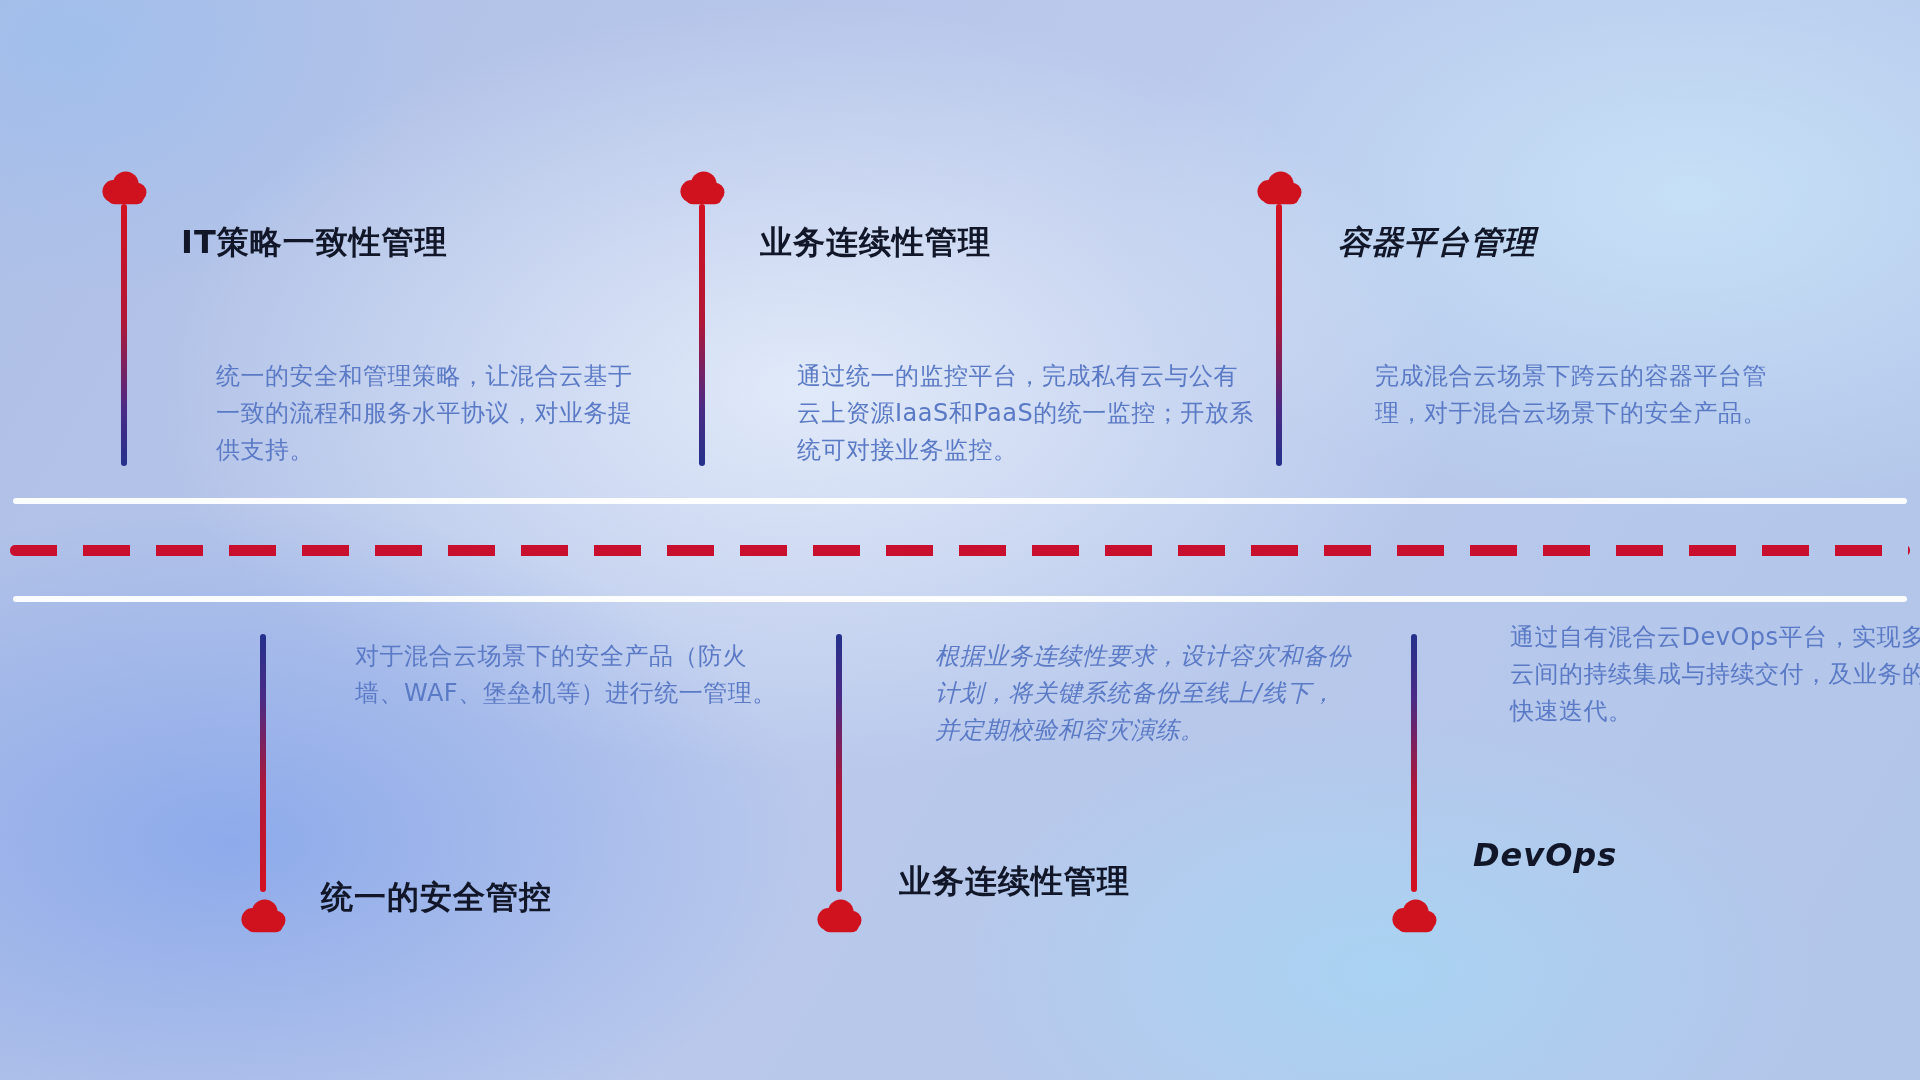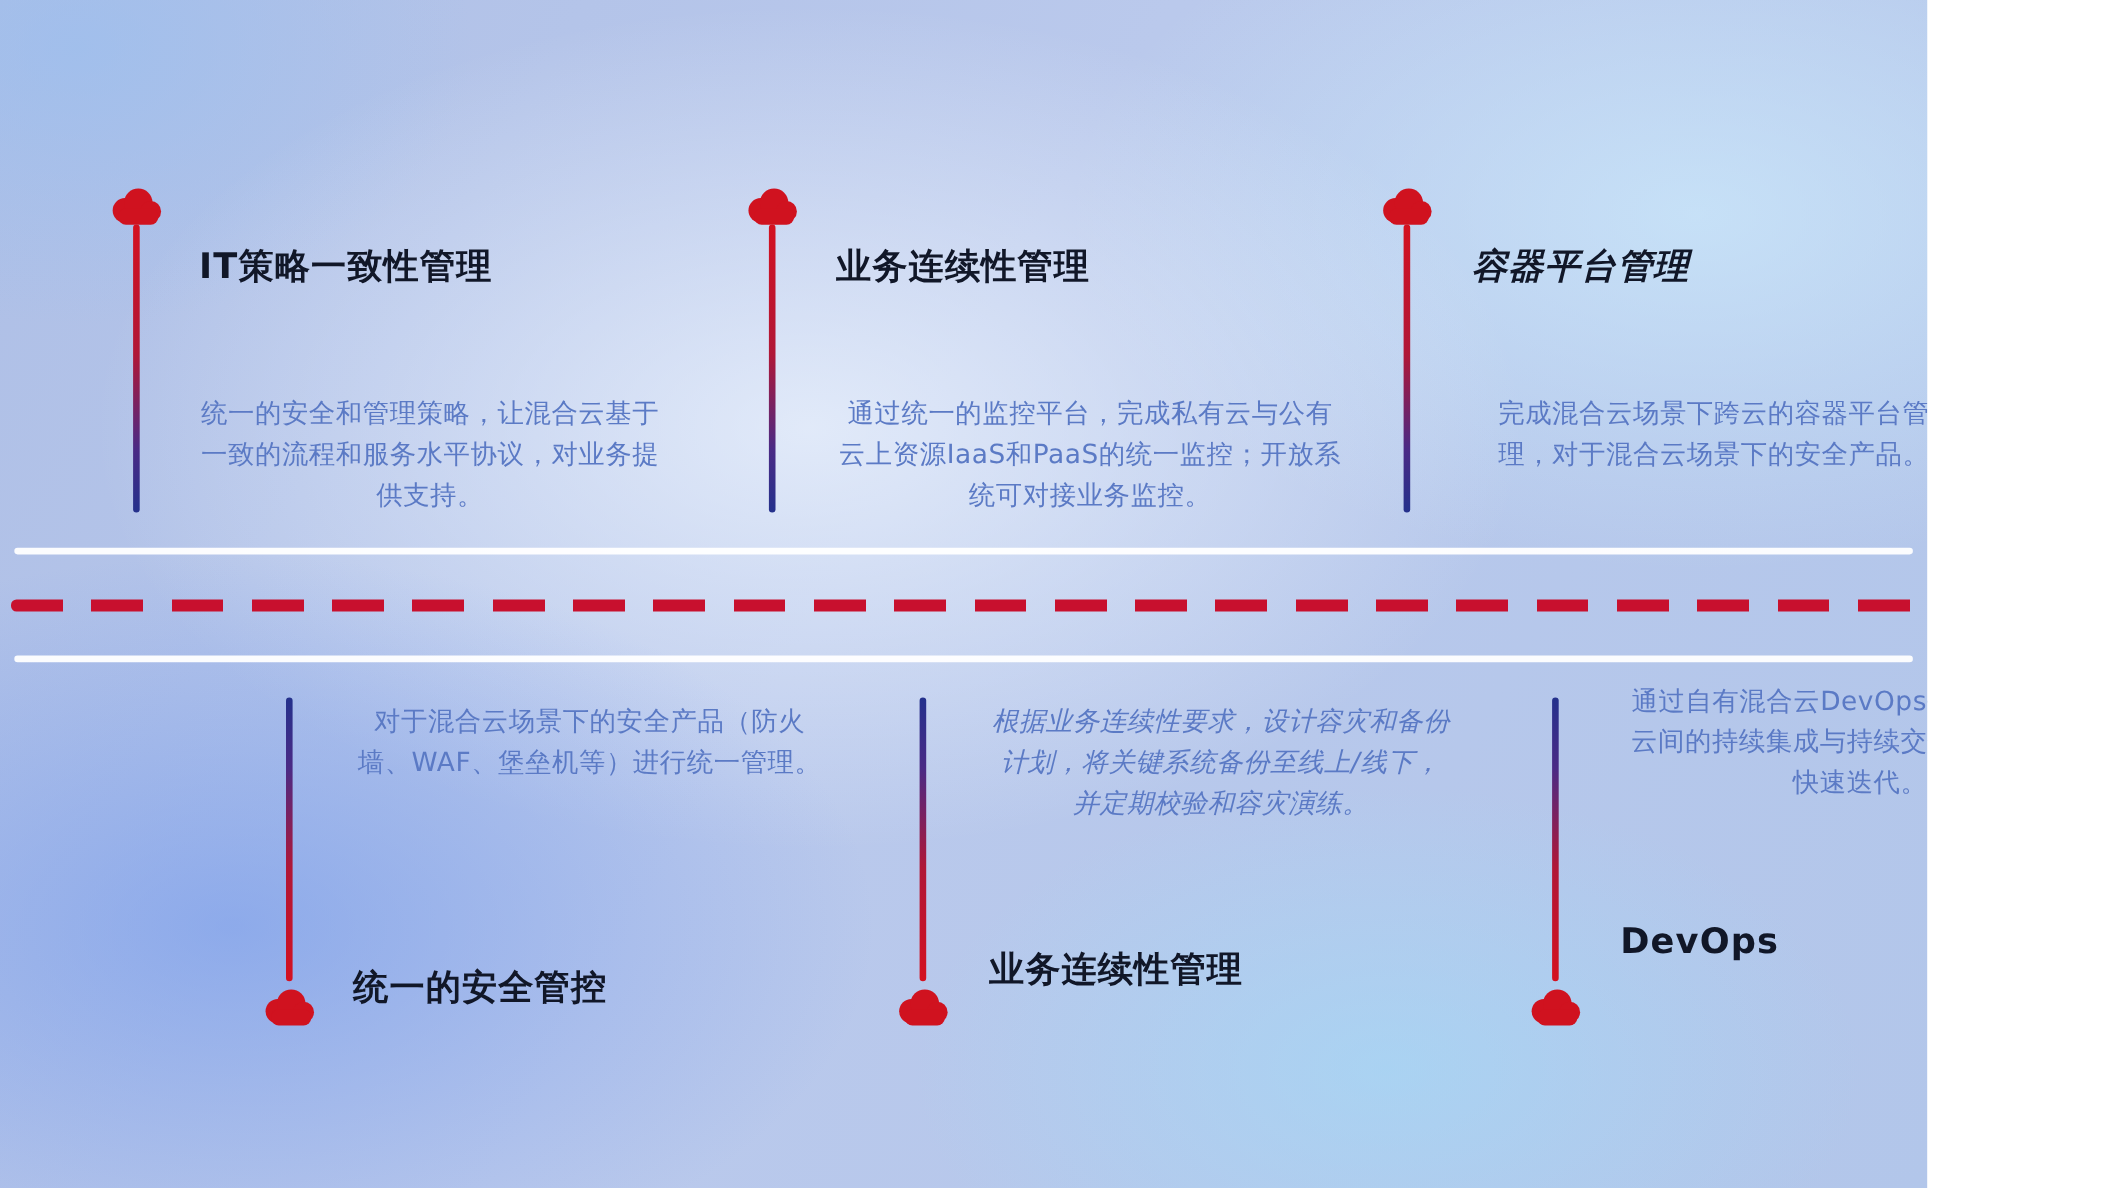--- a/index.html
+++ b/index.html
@@ -3,30 +3,29 @@
 <meta charset="utf-8">
 <style>
   * { margin:0; padding:0; box-sizing:border-box; }
   html,body { width:1920px; height:1080px; }
   body {
     font-family:"DejaVu Sans","Liberation Sans",sans-serif;
     overflow:hidden;
   }
   .canvas {
     position:relative;
-    width:1752px; height:1080px;
+    width:1920px; height:1080px;
     overflow:hidden;
     background:
       radial-gradient(900px 520px at 12% 78%, rgba(108,148,235,0.55), transparent 65%),
       radial-gradient(1050px 620px at 42% 36%, rgba(242,248,255,0.70), transparent 62%),
       radial-gradient(950px 540px at 88% 18%, rgba(205,235,252,0.70), transparent 60%),
       radial-gradient(720px 430px at 72% 90%, rgba(160,220,248,0.55), transparent 60%),
       radial-gradient(600px 420px at 4% 4%, rgba(150,190,240,0.55), transparent 60%),
       linear-gradient(120deg,#aebfe6 0%, #bac9ec 45%, #b2c6ea 100%);
-    text-align: center;
   }
 
   .item { position:absolute; }
 
   .cloud { position:absolute; width:56px; height:38px; }
   .cloud svg { display:block; width:100%; height:100%; }
 
   .stem {
     position:absolute;
     width:6px;
@@ -42,20 +41,21 @@
     color:#111728;
     letter-spacing:1px;
     white-space:nowrap;
   }
   .item-desc {
     position:absolute;
     font-size:24px;
     line-height:37px;
     color:#5b7ac5;
     letter-spacing:0.5px;
+    margin-left:37px;
   }
 
   .divider-solid {
     position:absolute;
     left:13px; right:13px;
     height:6px;
     background:rgba(255,255,255,0.95);
     border-radius:3px;
   }
   .divider-dashed {
@@ -163,16 +163,16 @@
       <svg viewBox="0 0 64 44" aria-hidden="true">
         <g fill="#d0121f">
           <circle cx="20" cy="27" r="13"></circle>
           <circle cx="34" cy="19" r="15"></circle>
           <circle cx="47" cy="28" r="11"></circle>
           <rect x="13" y="25" width="42" height="17" rx="8"></rect>
         </g>
       </svg>
     </span>
     <p class="item-desc" style="left:1473px; top:619px; width:436px;">通过自有混合云DevOps平台，实现多云间的持续集成与持续交付，及业务的快速迭代。</p>
-    <h2 class="item-title" style="left:1473px; top:836px;">DevOps</h2>
+    <h2 class="item-title" style="left:1473px; top:836px;font-style:italic;">DevOps</h2>
   </div>
 
 </div>
 
 </body></html>

